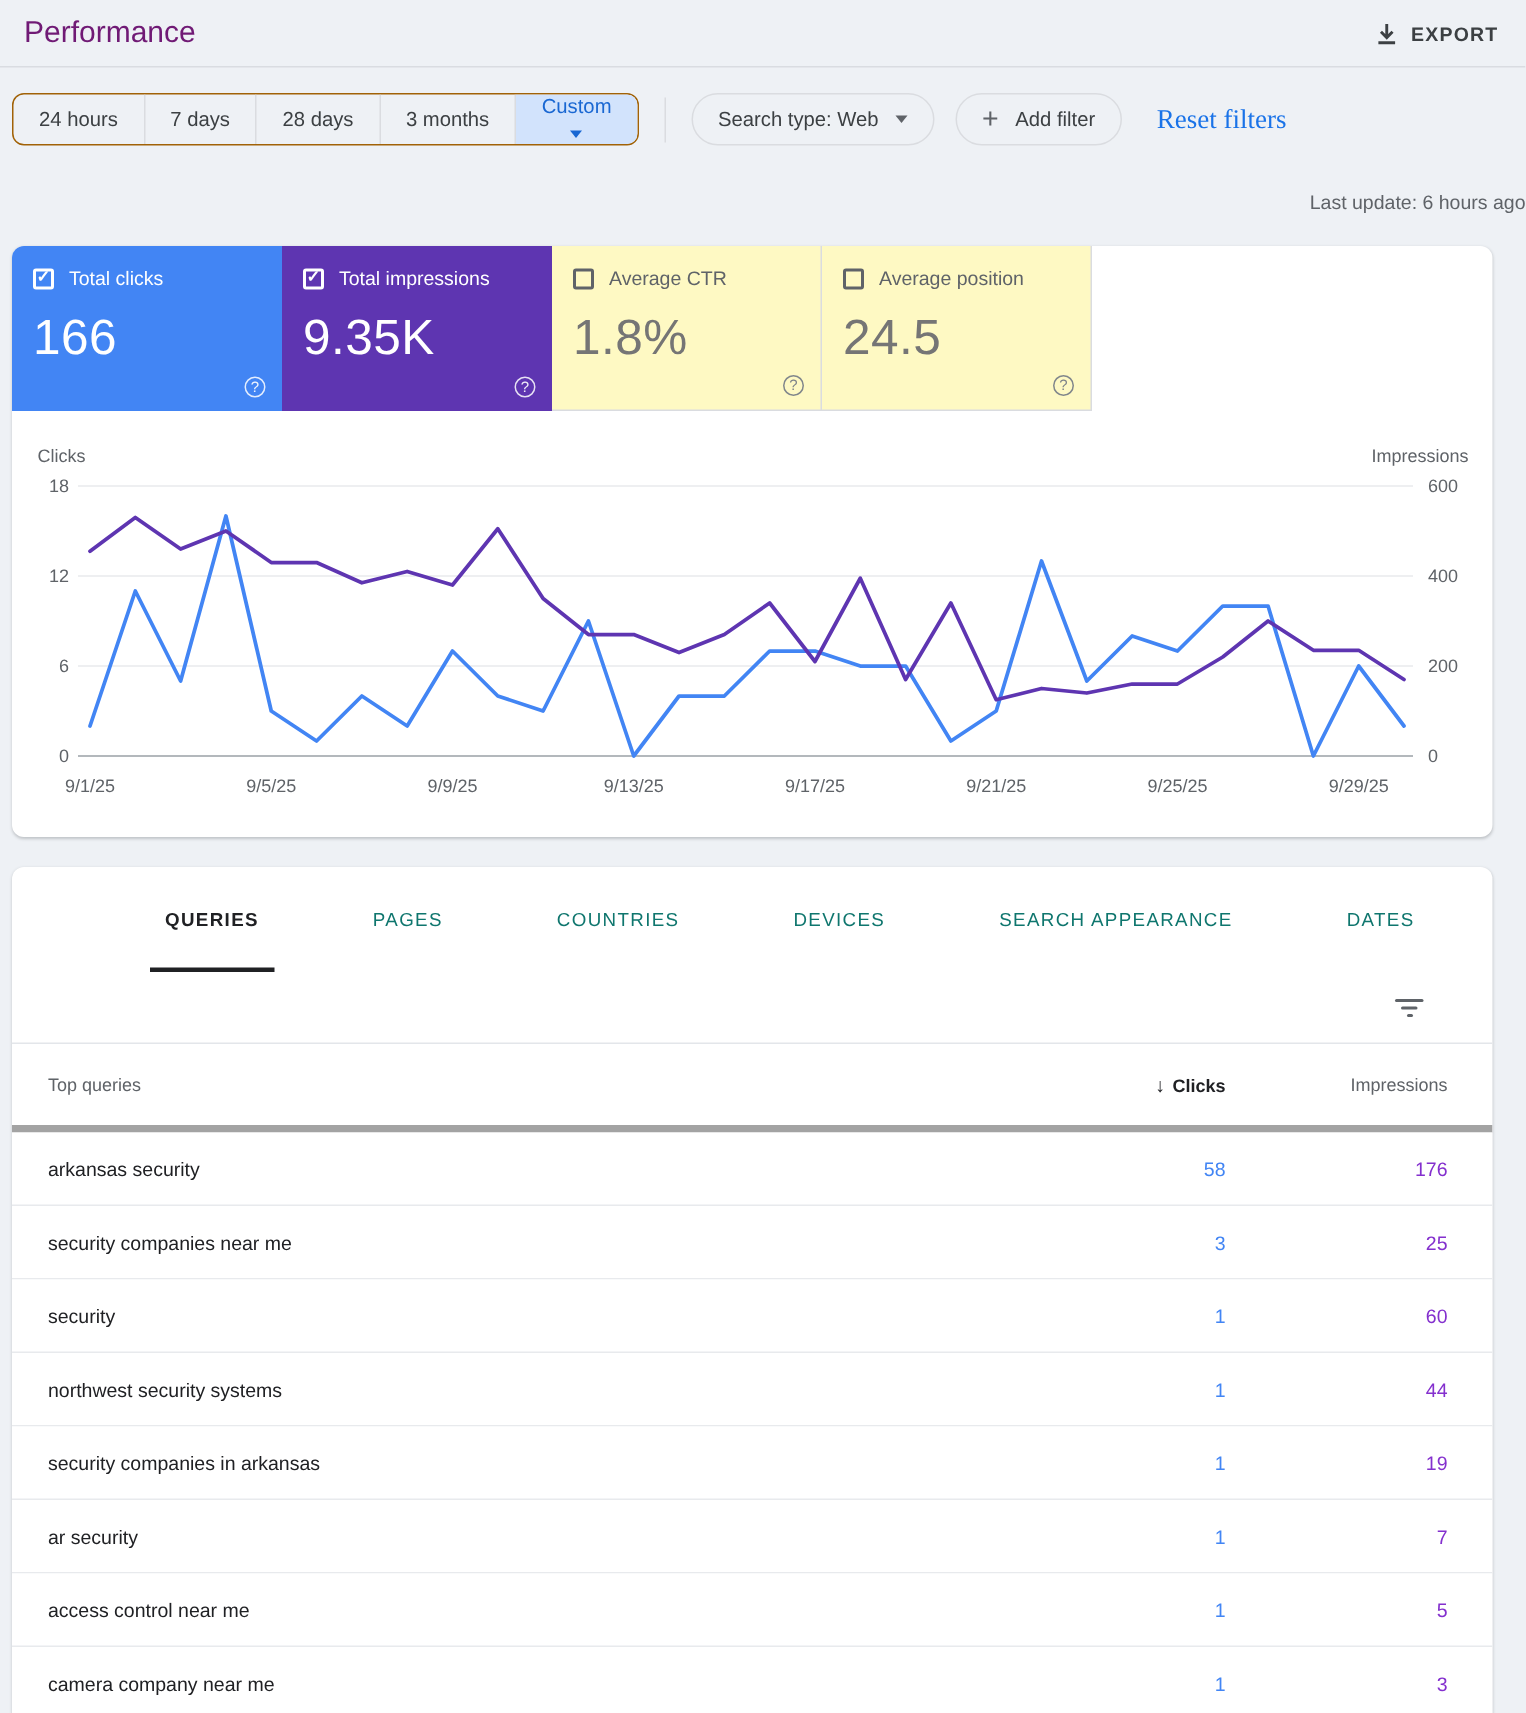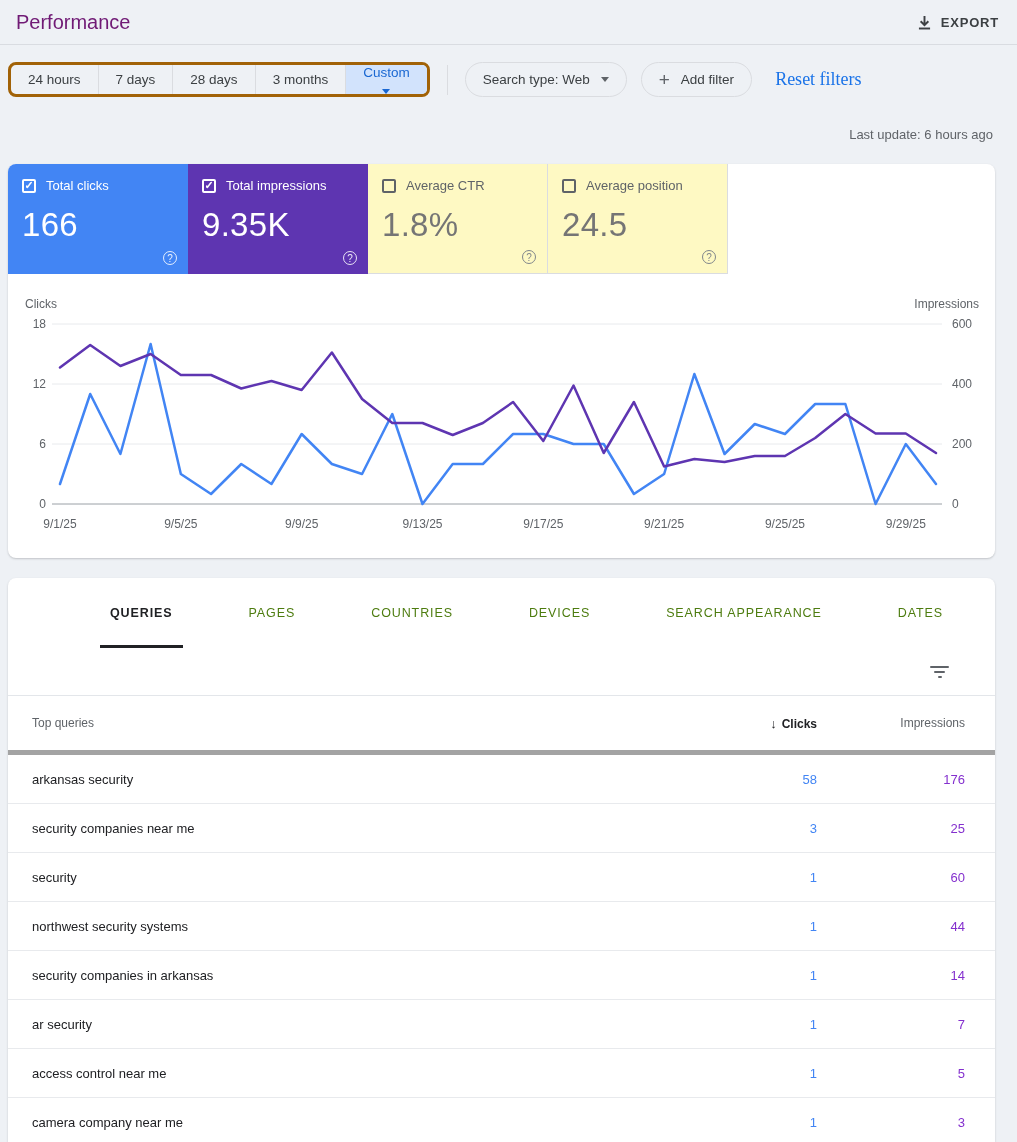--- a/index.html
+++ b/index.html
@@ -18,21 +18,21 @@
   }
   .page-title { font-size:20px; font-weight:400; color:#701a75; }
   .export-btn {
     display:flex; align-items:center; gap:9px; background:none; border:none;
     font-family:inherit; font-size:13px; font-weight:bold; letter-spacing:0.8px;
     color:#3c4043; cursor:pointer;
   }
   
   .filter-bar { display:flex; align-items:center; margin:17px 16px 0 8px; height:35px; }
   .range-group {
-    display:flex; border:3px solid #a16207; border-radius:8px; overflow:hidden; height:35px;
+    display:flex; border:1px solid #a16207; border-radius:8px; overflow:hidden; height:35px;
   }
   .range-btn {
     display:flex; align-items:center; gap:9px; padding:0 17px; font-family:inherit;
     font-size:13.5px; color:#3c4043; background:transparent; border:none;
     border-right:1px solid #dadce0; cursor:pointer; white-space:nowrap;
   }
   .range-btn:last-child { border-right:none;flex-direction:column; }
   .range-btn.active { background:#d2e3fc; color:#1967d2; }
   .caret {
     width:0; height:0; border-left:4.5px solid transparent;
@@ -44,21 +44,21 @@
     border:1px solid #dadce0; border-radius:18px; background:transparent;
     font-family:inherit; font-size:13.5px; color:#3c4043; margin-right:14px; cursor:pointer;
     white-space:nowrap;
   }
   .pill .caret { color:#5f6368; }
   .plus-icon { font-size:19px; color:#5f6368; line-height:1; font-weight:400; }
   .reset-link {
     background:none; border:none; font-family:Liberation Serif, serif; font-size:18px;
     color:#1a73e8; cursor:pointer; margin-left:9px;
   }
-  .last-update { position:absolute; right:24px; top:127px; font-size:13px; color:#5f6368; }
+  .last-update { position:absolute; right:0; top:127px; font-size:13px; color:#5f6368; }
   
   .panel {
     position:absolute; left:8px; width:987px; background:#fff;
     border-radius:8px; box-shadow:0 1px 2px rgba(60,64,67,.25);
   }
   #panel-metrics { top:164px; height:394px; }
   #panel-table  { top:578px; height:564px; border-bottom-left-radius:0; border-bottom-right-radius:0; overflow:hidden; }
   
   .cards { display:flex; height:110px; }
   .card { width:180px; position:relative; padding:14px 14px; cursor:pointer; }
@@ -82,21 +82,21 @@
   }
   .card.white .help-icon { border-color:#80868b; color:#80868b; }
   
   #chart-svg { display:block; margin-top:20px; }
   #chart-svg text { font-family:"Liberation Sans", sans-serif; font-size:12px; fill:#5f6368; }
   
   .tabs { height:70px; display:flex; align-items:stretch; padding-left:40px;margin-left:24px; }
   .tab {
     display:flex; align-items:center; margin:0 28px; padding:3px 10px 0;
     background:none; border:none; border-bottom:3px solid transparent;
-    font-family:inherit; font-size:12.5px; letter-spacing:0.9px; color:#4d7c0f; cursor:pointer;
+    font-family:inherit; font-size:12.5px; letter-spacing:0.9px; color:#0f766e; cursor:pointer;
   }
   .tab.active { color:#202124; font-weight:bold; border-bottom-color:#202124; }
   
   .toolbar {
     height:48px; display:flex; align-items:center; justify-content:flex-end;
     padding-right:46px; border-bottom:1px solid #e3e6ea;
   }
   .filter-list-icon { display:flex; flex-direction:column; align-items:center; gap:3px; width:19px; cursor:pointer; }
   .filter-list-icon span { height:2px; background:#5f6368; border-radius:1px; }
   .filter-list-icon span:nth-child(1){ width:19px; }
@@ -270,21 +270,21 @@
         <div class="col-impr">60</div>
       </div>
       <div class="trow">
         <div class="col-query">northwest security systems</div>
         <div class="col-clicks">1</div>
         <div class="col-impr">44</div>
       </div>
       <div class="trow">
         <div class="col-query">security companies in arkansas</div>
         <div class="col-clicks">1</div>
-        <div class="col-impr">14</div>
+        <div class="col-impr">19</div>
       </div>
       <div class="trow">
         <div class="col-query">ar security</div>
         <div class="col-clicks">1</div>
         <div class="col-impr">7</div>
       </div>
       <div class="trow">
         <div class="col-query">access control near me</div>
         <div class="col-clicks">1</div>
         <div class="col-impr">5</div>

